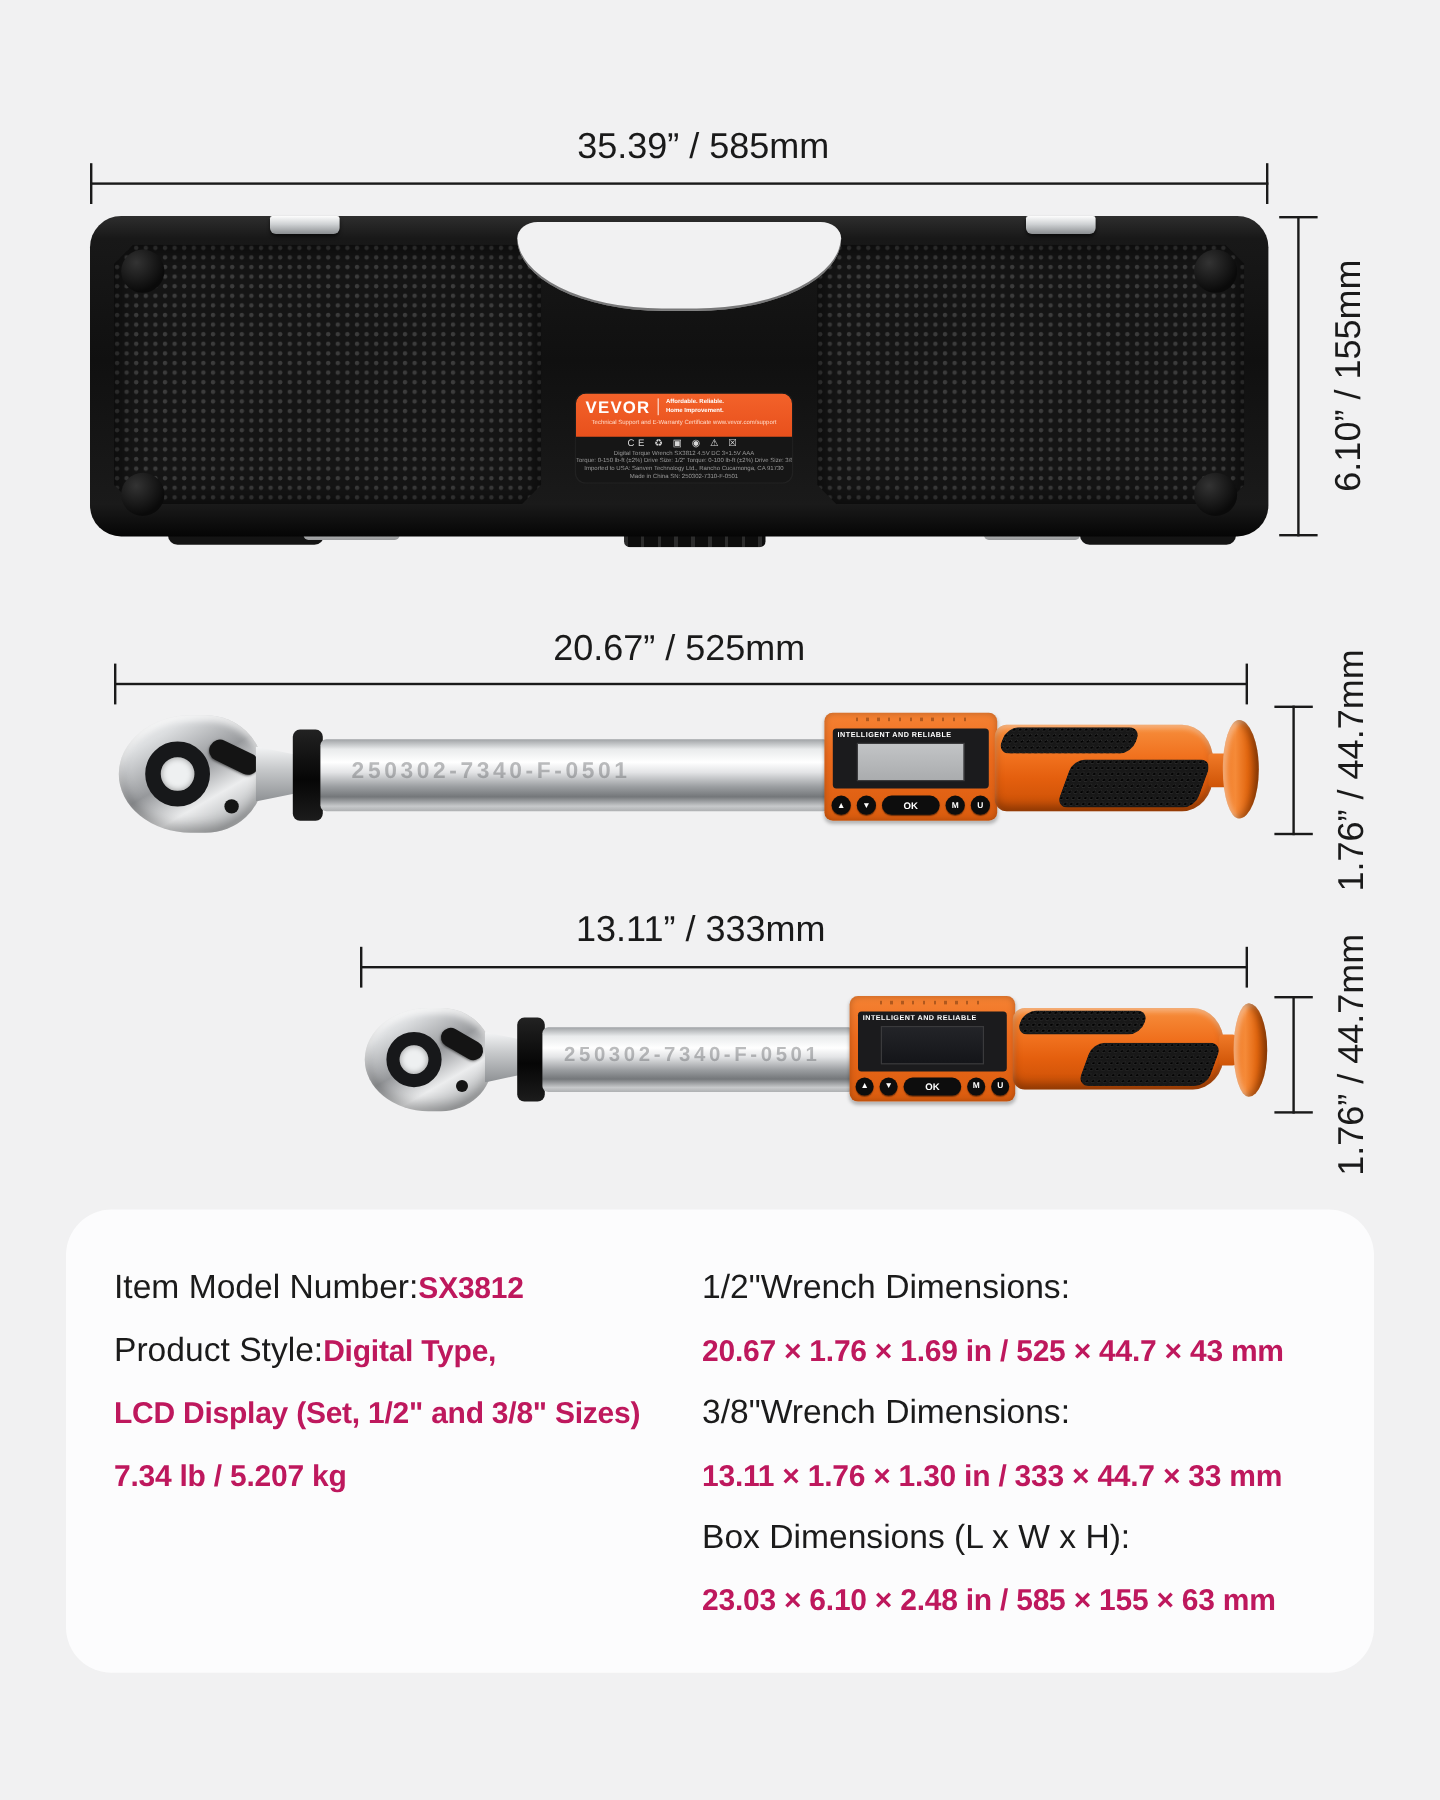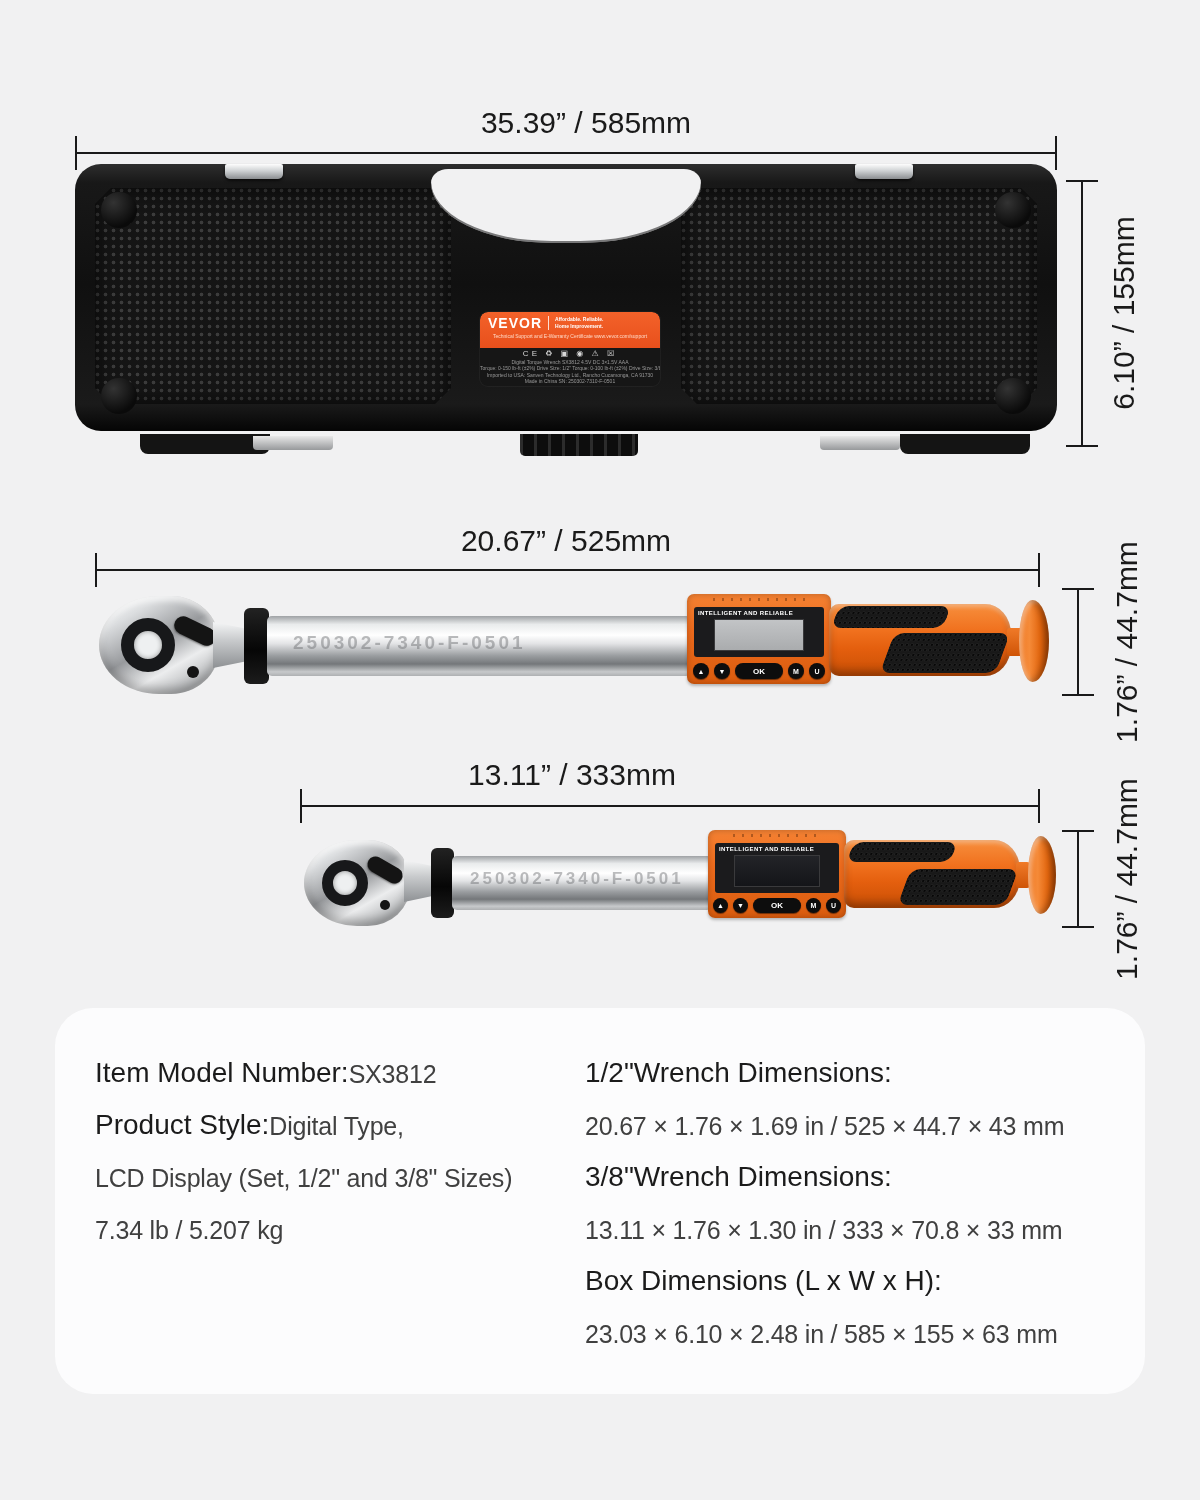--- a/index.html
+++ b/index.html
@@ -22,21 +22,21 @@
   }
   .dim-h::before{left:0;} .dim-h::after{right:0;}
   .dim-v{position:absolute;width:2px;background:#1a1a1a;}
   .dim-v::before,.dim-v::after{
     content:"";position:absolute;left:50%;height:2px;width:32px;background:#1a1a1a;transform:translateX(-50%);
   }
   .dim-v::before{top:0;} .dim-v::after{bottom:0;}
 
   
   .case{
-    position:absolute;left:75px;top:164px;width:982px;height:267px;z-index:1;
+    position:absolute;left:75px;top:180px;width:982px;height:267px;z-index:1;
     background:linear-gradient(180deg,#2e2e2e 0%,#181818 7%,#101010 45%,#1a1a1a 90%,#050505 100%);
     border-radius:26px;
   }
   .case-texture{
     position:absolute;top:24px;width:356px;height:216px;
     background-color:#151515;
     background-image:radial-gradient(circle at 2.5px 2.5px,#3c3c3c 1.5px,rgba(0,0,0,0) 2.2px);
     background-size:8px 8px;
     clip-path:polygon(16px 0,calc(100% - 16px) 0,100% 16px,100% calc(100% - 16px),calc(100% - 16px) 100%,16px 100%,0 calc(100% - 16px),0 16px);
     box-shadow:inset 0 0 20px rgba(0,0,0,.75);
@@ -152,21 +152,21 @@
   
   .spec-panel{
     position:absolute;left:55px;top:1008px;width:1090px;height:386px;
     background:#FCFCFD;border-radius:38px;
   }
   .spec-col{position:absolute;top:1037px;}
   .spec-col.left{left:95px;}
   .spec-col.right{left:585px;}
   .spec-row{height:52px;display:flex;align-items:flex-end;white-space:nowrap;}
   .spec-black{font-size:28px;color:#1b1b1b;}
-  .spec-orange{font-size:25px;font-weight:400;color:#404040;letter-spacing:-0.2px;}
+  .spec-orange{font-size:25px;font-weight:700;color:#be185d;letter-spacing:-0.2px;}
 </style>
 </head>
 <body>
 
 <div class="dim-label" style="left:386px;top:106px;width:400px;">35.39” / 585mm</div>
 <div class="dim-h" style="left:75px;top:152px;width:982px;"></div>
 
 <div class="under-tab" style="left:140px;top:434px;width:130px;height:20px;"></div>
 <div class="under-pad" style="left:253px;top:436px;width:80px;height:14px;"></div>
 <div class="under-hinge" style="left:520px;top:434px;width:118px;height:22px;"></div>
@@ -244,21 +244,21 @@
     <div class="grip" style="left:6px;top:2px;width:112px;height:22px;transform:skewX(-20deg);"></div>
     <div class="grip" style="left:58px;bottom:3px;width:116px;height:40px;transform:skewX(-20deg);"></div>
   </div>
   <div class="w-stem" style="left:912px;top:40px;width:16px;height:28px;"></div>
   <div class="w-cap" style="left:924px;top:12px;width:30px;height:82px;"></div>
 </div>
 
 <div class="dim-v" style="left:1077px;top:588px;height:108px;"></div>
 <div class="dim-label vertical" style="left:1000px;top:627px;width:254px;height:30px;">1.76” / 44.7mm</div>
 
-<div class="dim-label" style="left:372px;top:758px;width:400px;">13.11” / 333mm</div>
+<div class="dim-label" style="left:384px;top:758px;width:400px;">13.11” / 333mm</div>
 <div class="dim-h" style="left:300px;top:805px;width:740px;"></div>
 
 <div class="wrench" style="left:300px;top:824px;width:760px;height:112px;">
   <div class="w-head" style="left:4px;top:16px;width:106px;height:86px;">
     <div class="w-socket" style="left:18px;top:20px;width:24px;height:24px;border:11px solid #17181a;"></div>
     <div class="w-lever" style="left:62px;top:22px;width:38px;height:16px;transform:rotate(30deg);"></div>
     <div class="w-dot" style="left:76px;top:60px;width:10px;height:10px;"></div>
   </div>
   <div class="w-neck" style="left:104px;top:36px;width:32px;height:42px;"></div>
   <div class="w-collar" style="left:131px;top:24px;width:23px;height:70px;"></div>
@@ -319,21 +319,21 @@
   <div class="spec-row">
     <span class="spec-black"></span>
     <span class="spec-orange">20.67 × 1.76 × 1.69 in / 525 × 44.7 × 43 mm</span>
   </div>
   <div class="spec-row">
     <span class="spec-black">3/8"Wrench Dimensions:</span>
     <span class="spec-orange"></span>
   </div>
   <div class="spec-row">
     <span class="spec-black"></span>
-    <span class="spec-orange">13.11 × 1.76 × 1.30 in / 333 × 70.8 × 33 mm</span>
+    <span class="spec-orange">13.11 × 1.76 × 1.30 in / 333 × 44.7 × 33 mm</span>
   </div>
   <div class="spec-row">
     <span class="spec-black">Box Dimensions (L x W x H):</span>
     <span class="spec-orange"></span>
   </div>
   <div class="spec-row">
     <span class="spec-black"></span>
     <span class="spec-orange">23.03 × 6.10 × 2.48 in / 585 × 155 × 63 mm</span>
   </div>
 </div>

